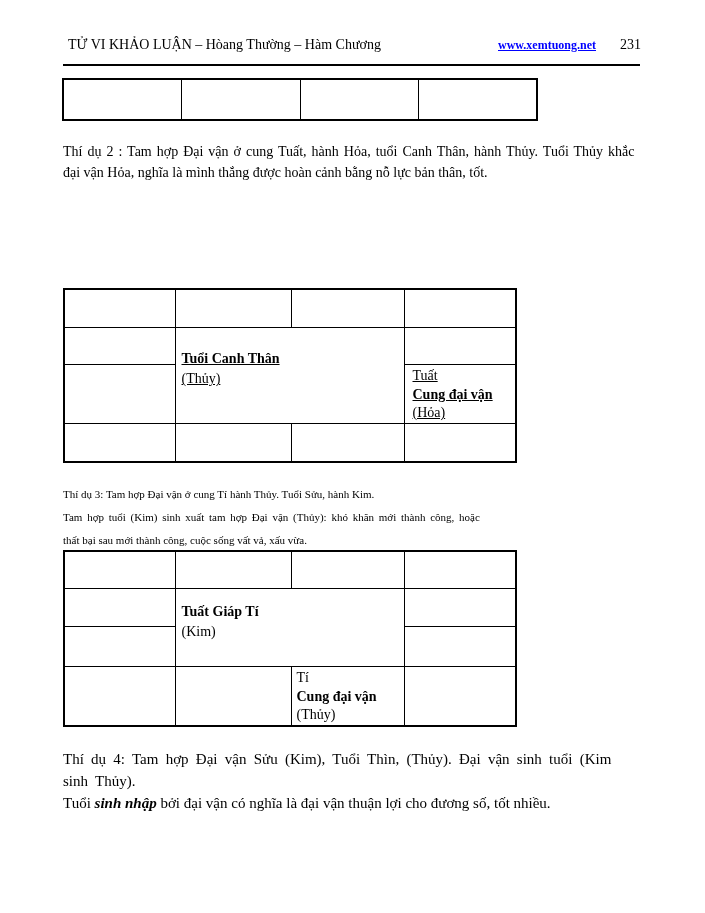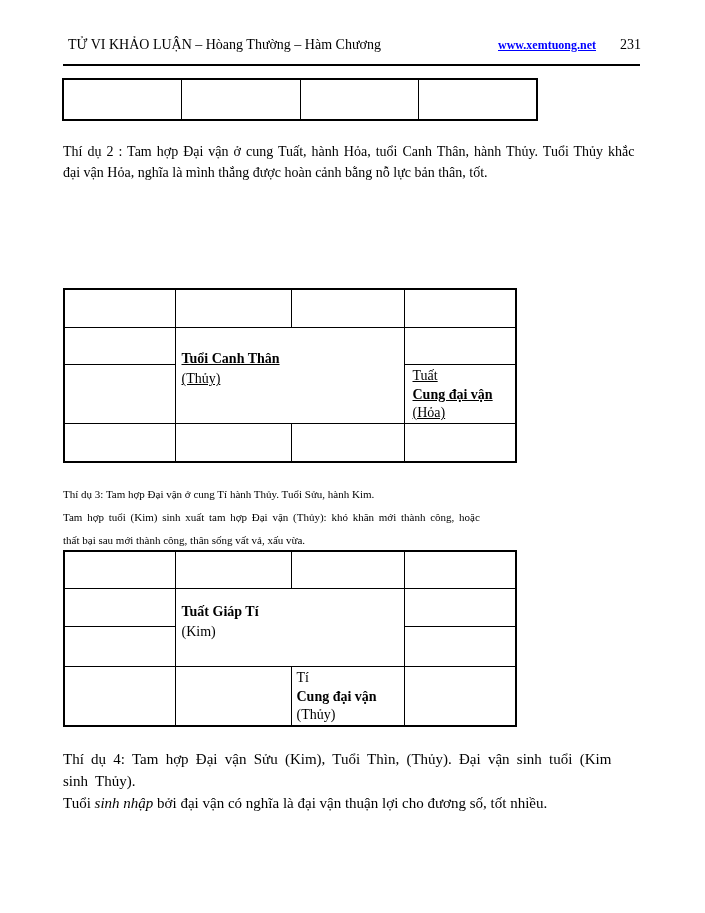--- a/index.html
+++ b/index.html
@@ -58,21 +58,21 @@
   .b { font-weight:bold; }
 
   
   .para { left:63px; width:580px; }
   .para-1 { top:141px; font-size:14px;   line-height:21px; }
   .para-2 { top:483px; font-size:11px; line-height:23px; }
   .para-3 { top:748px; font-size:15px;   line-height:22px; }
   .ws1 { word-spacing:1.5px; }
   .ws2 { word-spacing:2px;text-align:right; }
   .ws3 { word-spacing:3.5px; }
-  .it { font-style:italic; }
+  .it { font-style:italic;font-weight:bold; }
 
   
   .pos-tbl-top { left:62px;  top:78px;  }
   .pos-tbl-mid { left:63px;  top:288px;text-decoration:underline; }
   .pos-tbl-bot { left:63px;  top:550px; }
 </style>
 </head>
 <body>
 
 <div class="abs header">
@@ -134,21 +134,21 @@
     <td></td>
     <td></td>
     <td></td>
   </tr>
 </tbody>
   </table>
 
 <div class="abs para para-2">
   <span>Thí dụ 3: Tam hợp Đại vận ở cung Tí hành Thủy. Tuổi Sửu, hành Kim.</span><br>
   <span class="ws2">Tam hợp tuổi (Kim) sinh xuất tam hợp Đại vận (Thủy): khó khăn mới thành công, hoặc</span><br>
-  <span>thất bại sau mới thành công, thân sống vất vả, xấu vừa.</span>
+  <span>thất bại sau mới thành công, cuộc sống vất vả, xấu vừa.</span>
 </div>
 
 <table class="abs tbl grid grid-bot pos-tbl-bot">
   <colgroup>
       <col style="width:111px">
       <col style="width:116px">
       <col style="width:113px">
       <col style="width:112px">
     </colgroup>
   <tbody>

